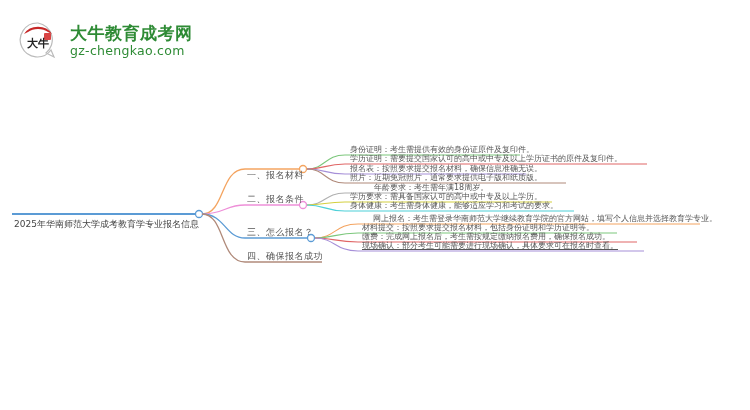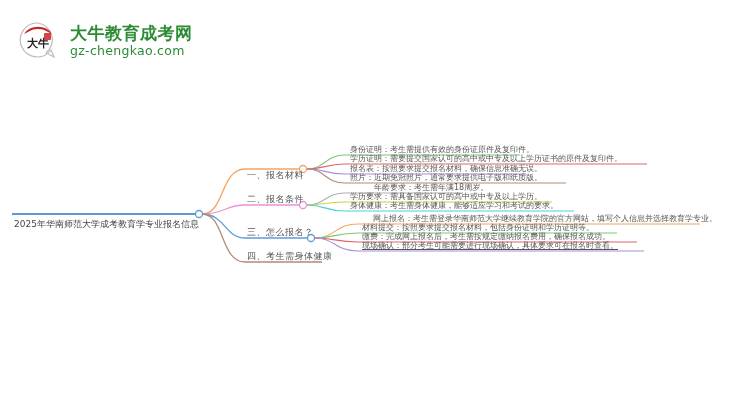--- a/index.html
+++ b/index.html
@@ -77,21 +77,21 @@
   <path d="M315 238 C 335 238, 335 233, 358 233 L 617 233" fill="none" stroke="#7cc77c" stroke-width="1.1"></path>
   <path d="M315 238 C 335 238, 335 242, 358 242 L 637 242" fill="none" stroke="#e06666" stroke-width="1.1"></path>
   <path d="M315 238 C 335 238, 335 251, 358 251 L 644 251" fill="none" stroke="#a68fd8" stroke-width="1.1"></path>
 </svg>
 
 <div class="label root-label" style="left:14px; top:204px;">2025年华南师范大学成考教育学专业报名信息</div>
 
 <div class="label branch-label" style="left:247px; top:159px;margin-top:12px;">一、报名材料</div>
 <div class="label branch-label" style="left:247px; top:195px;">二、报名条件</div>
 <div class="label branch-label" style="left:247px; top:228px;">三、怎么报名？</div>
-<div class="label branch-label" style="left:247px; top:252px;">四、考生需身体健康</div>
+<div class="label branch-label" style="left:247px; top:252px;">四、确保报名成功</div>
 
 <div class="label leaf-label" style="left:350px; top:146px;">身份证明：考生需提供有效的身份证原件及复印件。</div>
 <div class="label leaf-label" style="left:350px; top:155px;">学历证明：需要提交国家认可的高中或中专及以上学历证书的原件及复印件。</div>
 <div class="label leaf-label" style="left:350px; top:165px;">报名表：按照要求提交报名材料，确保信息准确无误。</div>
 <div class="label leaf-label" style="left:350px; top:174px;">照片：近期免冠照片，通常要求提供电子版和纸质版。</div>
 
 <div class="label leaf-label" style="left:350px; top:184px;margin-left:24px;">年龄要求：考生需年满18周岁。</div>
 <div class="label leaf-label" style="left:350px; top:193px;">学历要求：需具备国家认可的高中或中专及以上学历。</div>
 <div class="label leaf-label" style="left:350px; top:202px;">身体健康：考生需身体健康，能够适应学习和考试的要求。</div>
 

